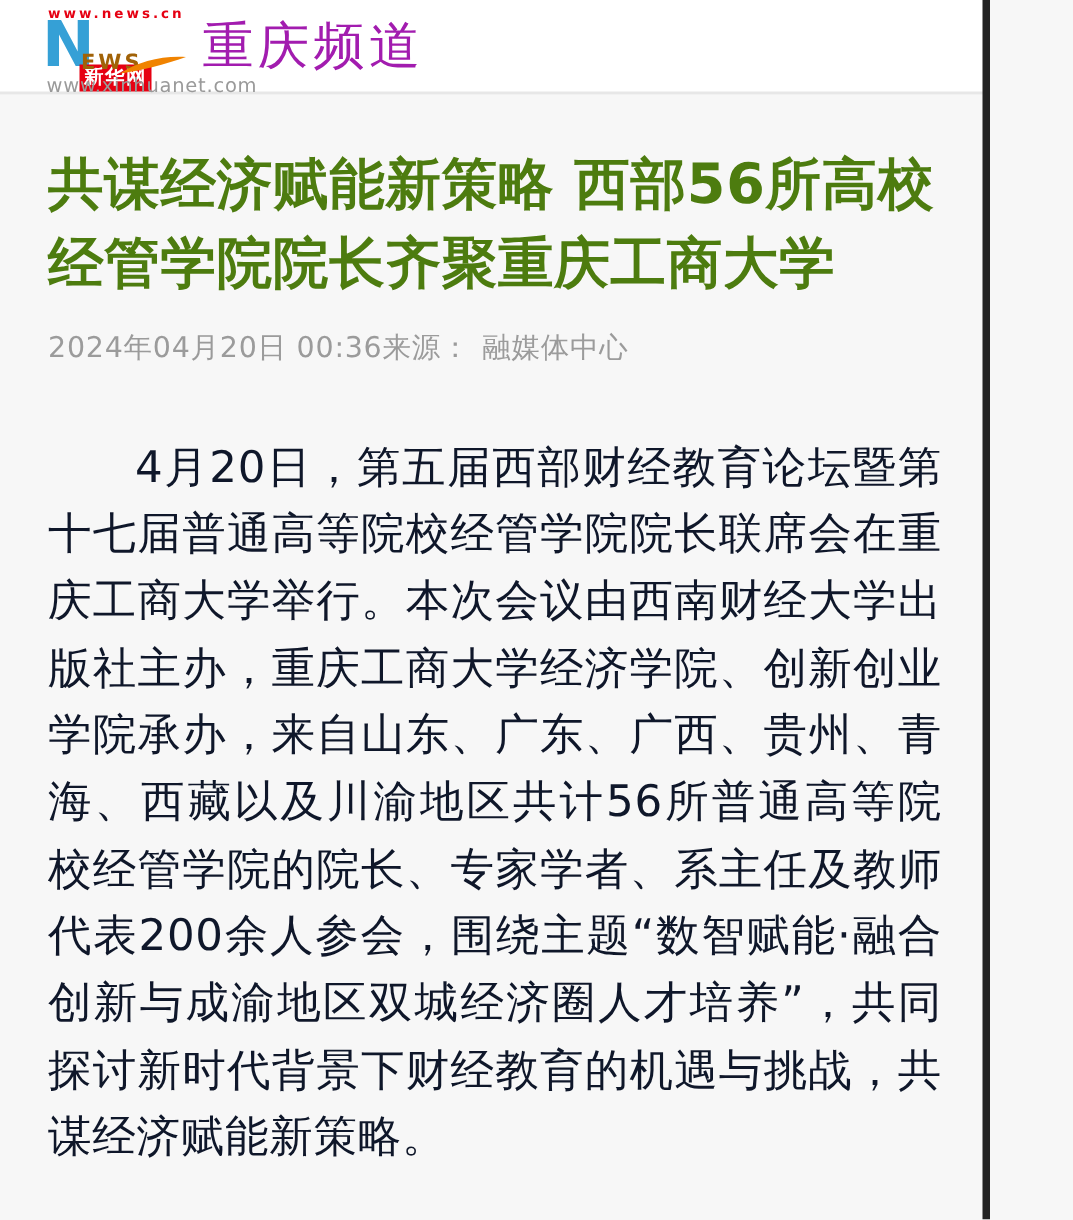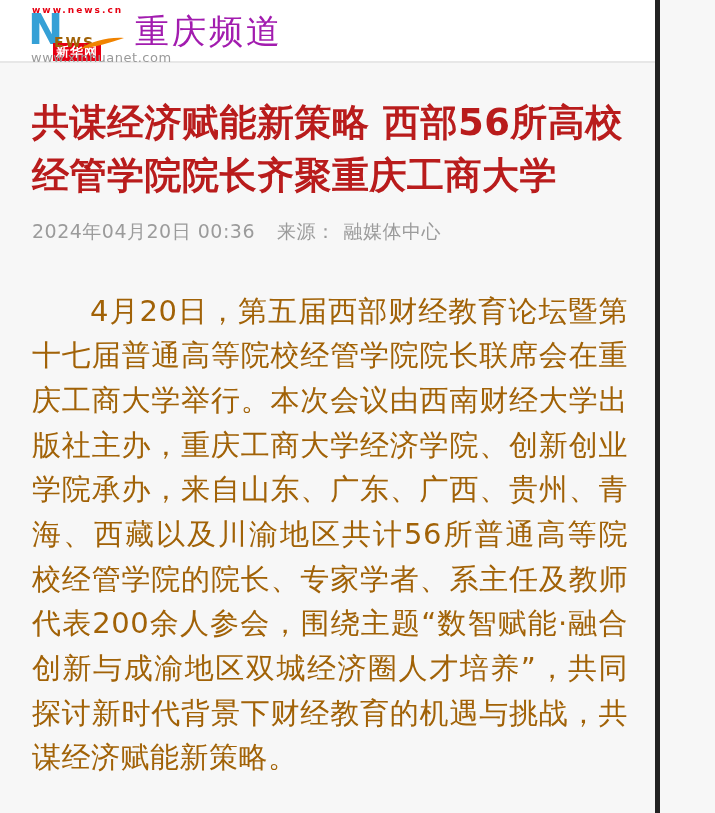--- a/index.html
+++ b/index.html
@@ -109,40 +109,39 @@
   }
   
   .article {
     padding: 0 32px;
   }
   .article-title {
     margin: 34px 0 0;
     font-size: 37px;
     line-height: 1.43;
     font-weight: 700;
-    color: #b91c1c;
+    color: #4d7c0f;
     letter-spacing: 0.5px;
   }
   .article-meta {
     margin-top: 16px;
     font-size: 19px;
     color: #9b9b9b;
     letter-spacing: 0.5px;
   }
   .article-meta .src {
-    margin-left: 22px;
   }
   .article-meta .src-name {
     margin-left: 8px;
   }
   .article-body {
     margin: 44px 0 0;
     font-size: 29px;
     line-height: 1.54;
-    color: #a16207;
+    color: #0f172a;
     text-align: justify;
     text-indent: 2em;
     letter-spacing: 0.5px;
   }
   
   .right-strip {
     position: absolute;
     top: 0; right: 0;
     width: 5px; height: 813px;
     background: #232323;

